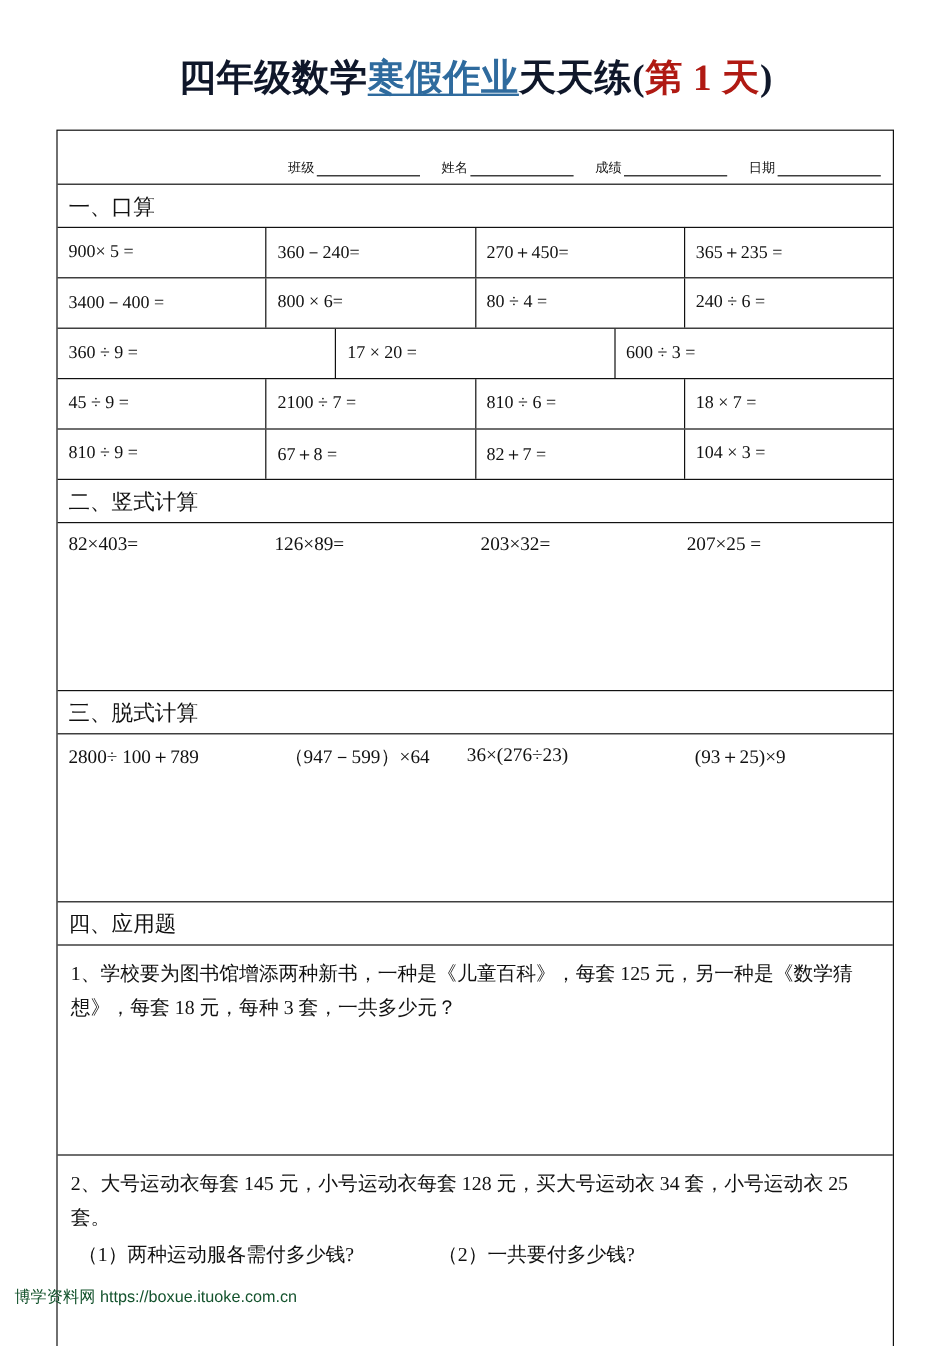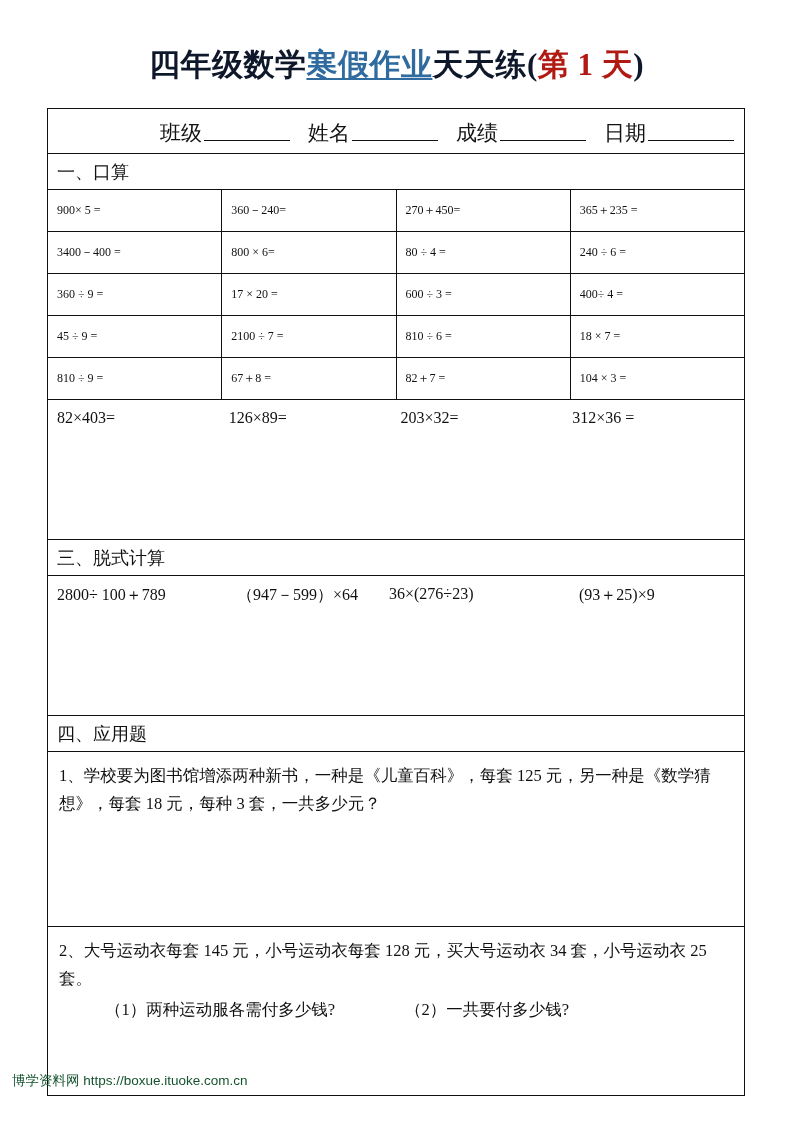--- a/index.html
+++ b/index.html
@@ -59,21 +59,21 @@
     height: 45px;
     display: flex;
     align-items: flex-end;
     justify-content: flex-end;
     padding: 0 10px 6px 0;
     box-sizing: border-box;
   }
   .id-field {
     display: flex;
     align-items: center;
-    font-size: 21px;
+    font-size: 11px;
     white-space: nowrap;
   }
   .id-label { padding-right: 2px; }
   .id-blank {
     display: inline-block;
     width: 86px;
     border-bottom: 1.6px solid #111111;
     height: 15px;
   }
   .id-field + .id-field { margin-left: 18px; margin-top: 32px; }
@@ -94,21 +94,21 @@
     display: flex;
     box-sizing: border-box;
   }
   .calc-cell {
     flex: 1 1 0;
     display: flex;
     align-items: center;
     padding-left: 9px;
     box-sizing: border-box;
     border-right: 1.3px solid #111111;
-    font-size: 12px;
+    font-size: 15px;
     white-space: nowrap;
   }
   .calc-cell:last-child { border-right: none; }
 
   
   .expr-row {
     box-sizing: border-box;
     padding: 9px 0 0 9px;
   }
   .expr-row.vertical { height: 140px; }
@@ -131,21 +131,20 @@
     font-size: 16.5px;
     line-height: 1.72;
   }
   .word-row.w1 { height: 175px; }
   .word-row.w2 { height: 168px; }
   .word-text { display: block; }
   .sub-line {
     display: flex;
     margin-top: 2px;
     padding-left: 6px;
-    margin-left: 40px;
   }
   .sub-q1 { width: 300px; }
 
   
   .footer {
     position: absolute;
     top: 1072px;
     left: 0;
     width: 793px;
     text-align: left;
@@ -195,42 +194,42 @@
   <div class="row calc-row">
     <div class="calc-cell">3400－400 =</div>
     <div class="calc-cell">800 × 6=</div>
     <div class="calc-cell">80 ÷ 4 =</div>
     <div class="calc-cell">240 ÷ 6 =</div>
   </div>
   <div class="row calc-row">
     <div class="calc-cell">360 ÷ 9 =</div>
     <div class="calc-cell">17 × 20 =</div>
     <div class="calc-cell">600 ÷ 3 =</div>
-    <div class="calc-cell">400÷ 4 =</div>
   </div>
   <div class="row calc-row">
     <div class="calc-cell">45 ÷ 9 =</div>
     <div class="calc-cell">2100 ÷ 7 =</div>
     <div class="calc-cell">810 ÷ 6 =</div>
     <div class="calc-cell">18 × 7 =</div>
   </div>
   <div class="row calc-row">
     <div class="calc-cell">810 ÷ 9 =</div>
     <div class="calc-cell">67＋8 =</div>
     <div class="calc-cell">82＋7 =</div>
     <div class="calc-cell">104 × 3 =</div>
   </div>
 
+  <div class="row sec-head">二、竖式计算</div>
 
   <div class="row expr-row vertical">
     <div class="expr-line expr-vertical">
       <span class="expr-item">82×403=</span>
       <span class="expr-item">126×89=</span>
       <span class="expr-item">203×32=</span>
-      <span class="expr-item">312×36 =</span>
+      <span class="expr-item">207×25 =</span>
     </div>
   </div>
 
   <div class="row sec-head">三、脱式计算</div>
 
   <div class="row expr-row detach">
     <div class="expr-line expr-detach">
       <span class="e0">2800÷ 100＋789</span>
       <span class="e1">（947－599）×64</span>
       <span class="e2">36×(276÷23)</span>

